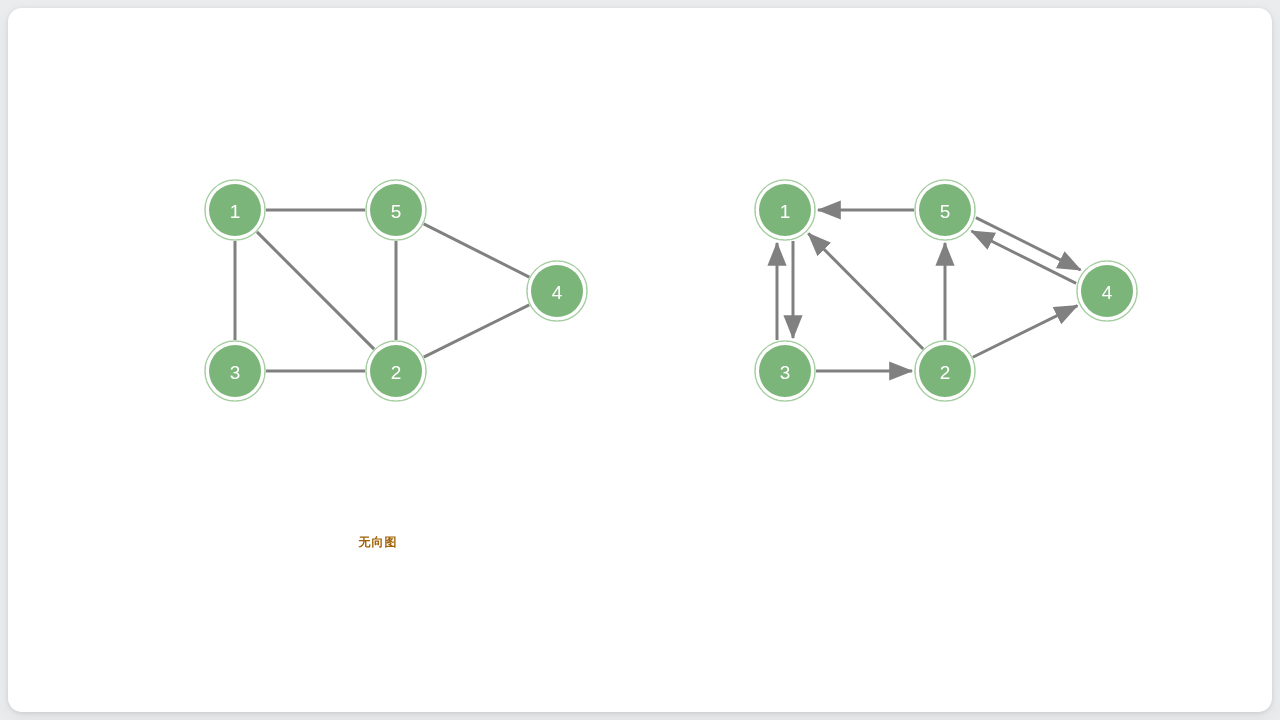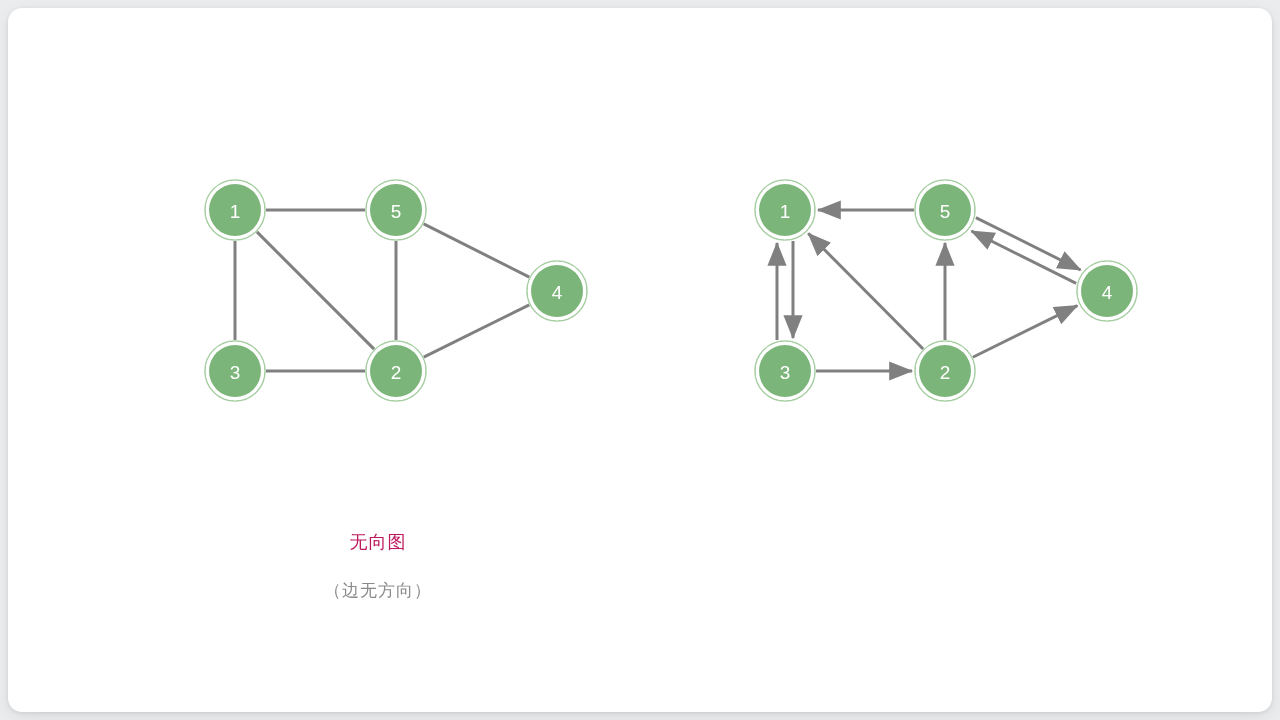--- a/index.html
+++ b/index.html
@@ -33,23 +33,23 @@
     position: absolute;
     left: 0;
     top: 0;
   }
   .panel-caption {
     position: absolute;
     text-align: center;
     width: 320px;
   }
   .caption-title {
-    font-size: 18px;
-    font-weight: normal;
-    color: #be185d;
+    font-size: 12px;
+    font-weight: bold;
+    color: #a16207;
     letter-spacing: 1px;
     line-height: 28px;
   }
   .caption-sub {
     font-size: 17px;
     font-weight: normal;
     color: #8a8a8a;
     letter-spacing: 1px;
     line-height: 26px;
     margin-top: 22px;
@@ -151,18 +151,17 @@
             <circle cx="937" cy="363" r="30" fill="none" stroke="#a7cfa3" stroke-width="1.6"></circle>
             <circle cx="937" cy="363" r="27.6" fill="none" stroke="#ffffff" stroke-width="3.2"></circle>
             <circle cx="937" cy="363" r="26" fill="#7cb57a"></circle>
             <text x="937" y="364" class="node-label" fill="#ffffff">2</text>
           </g>
         </g>
     </svg>
 
     <div class="panel-caption" style="left:210px; top:520px;">
       <div class="caption-title">无向图</div>
-      <div class="caption-sub">（边无方向）</div>
     </div>
 
 
   </div>
 </div>
 
 </body></html>

